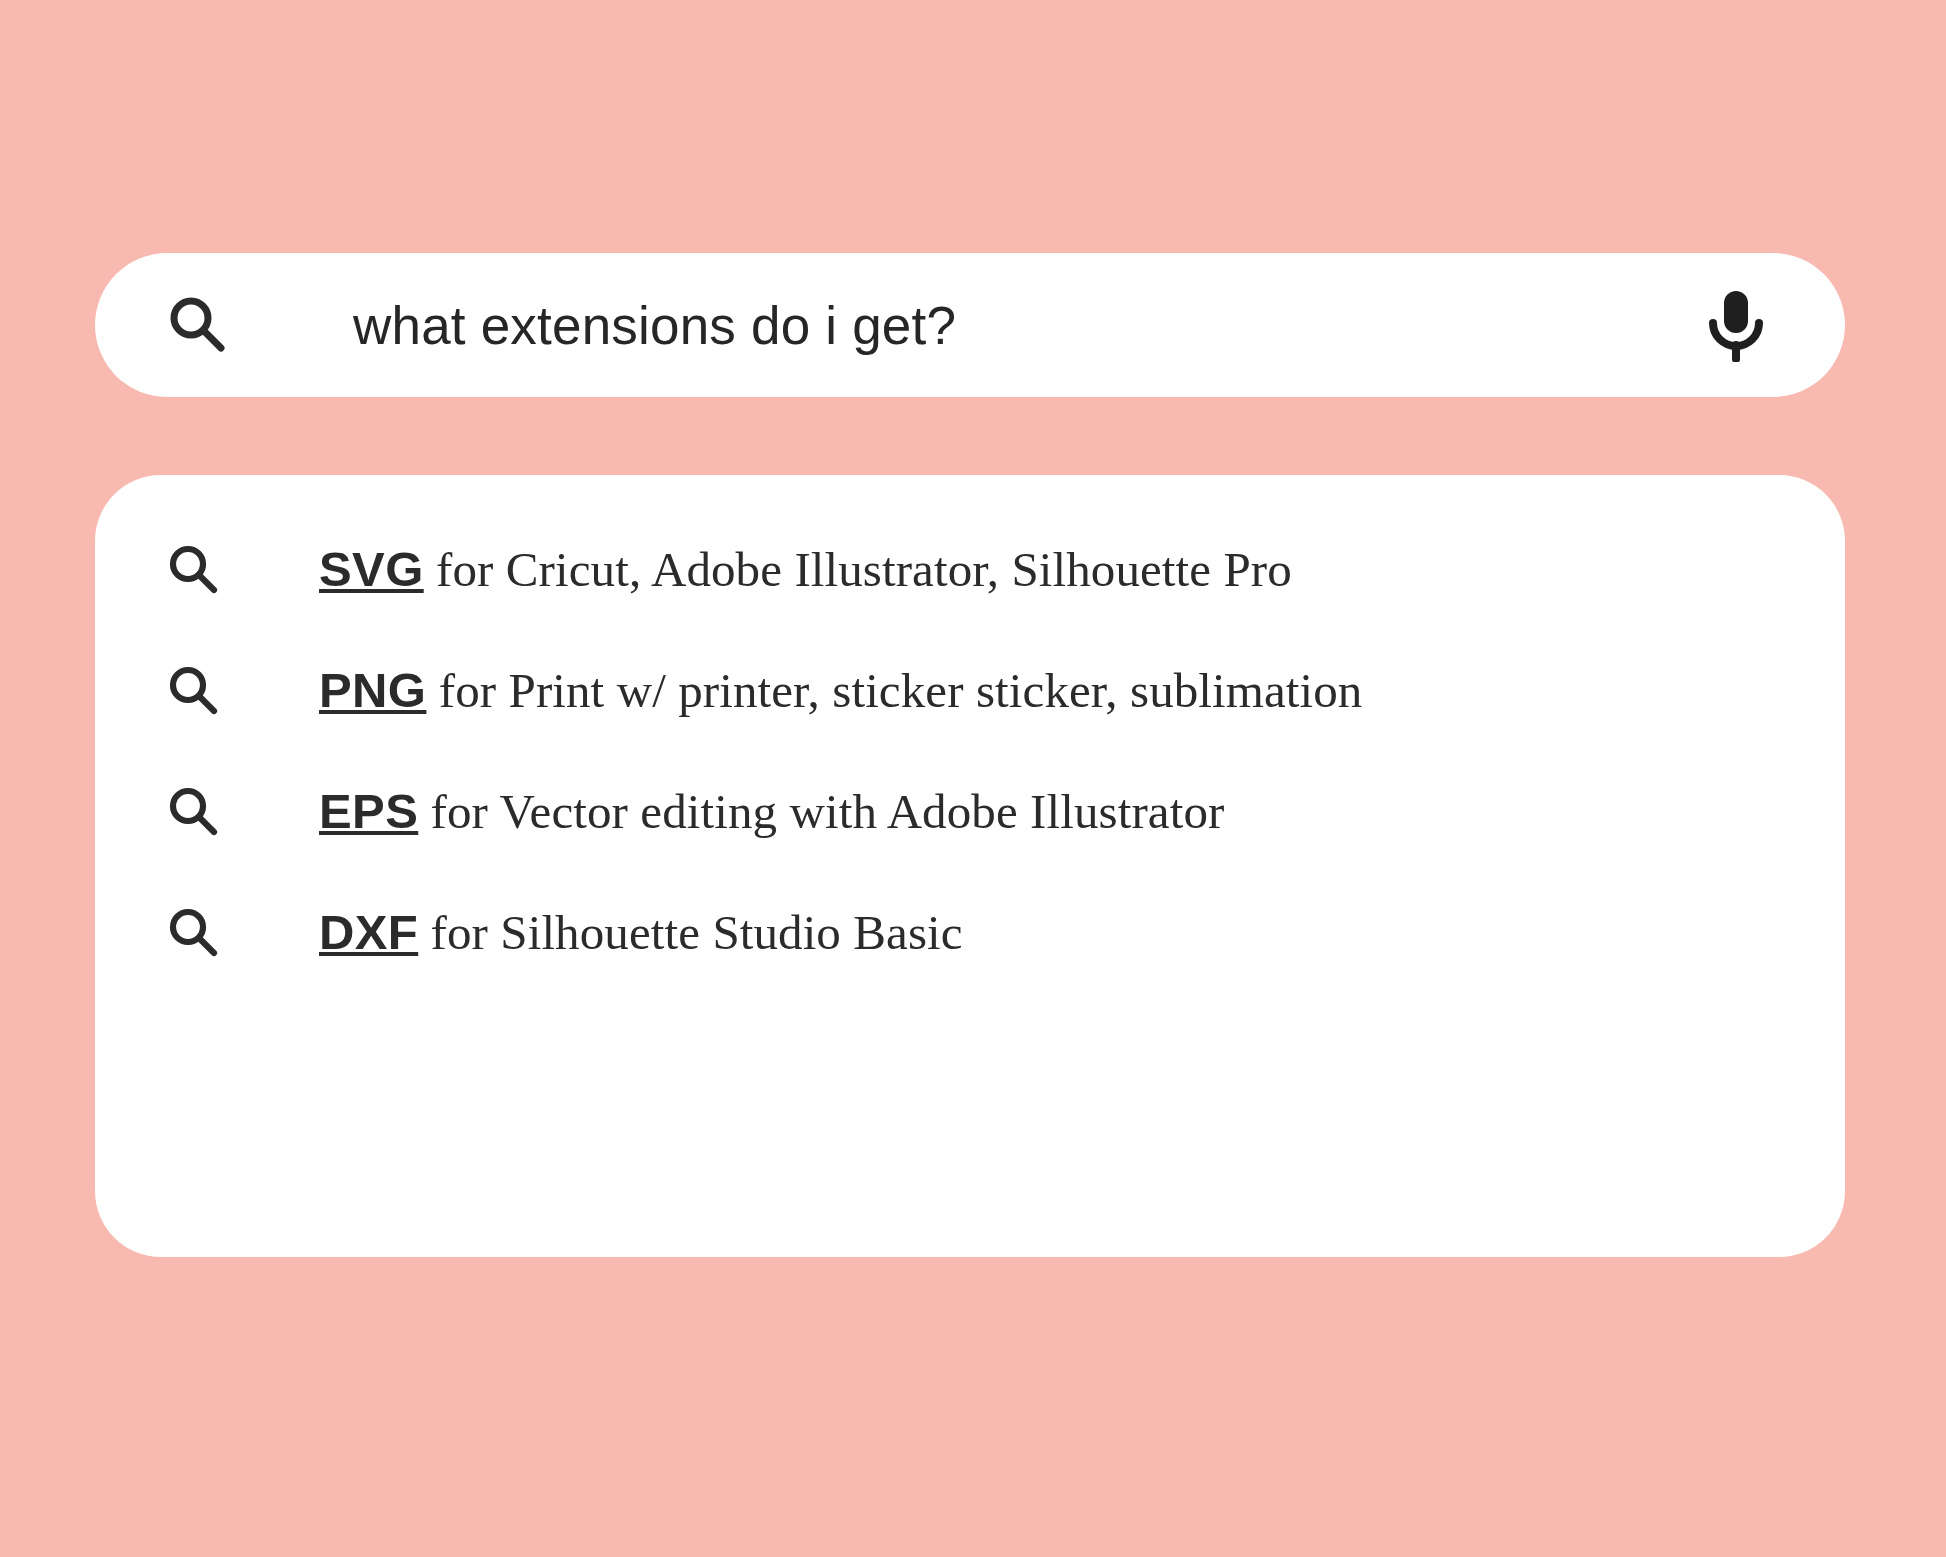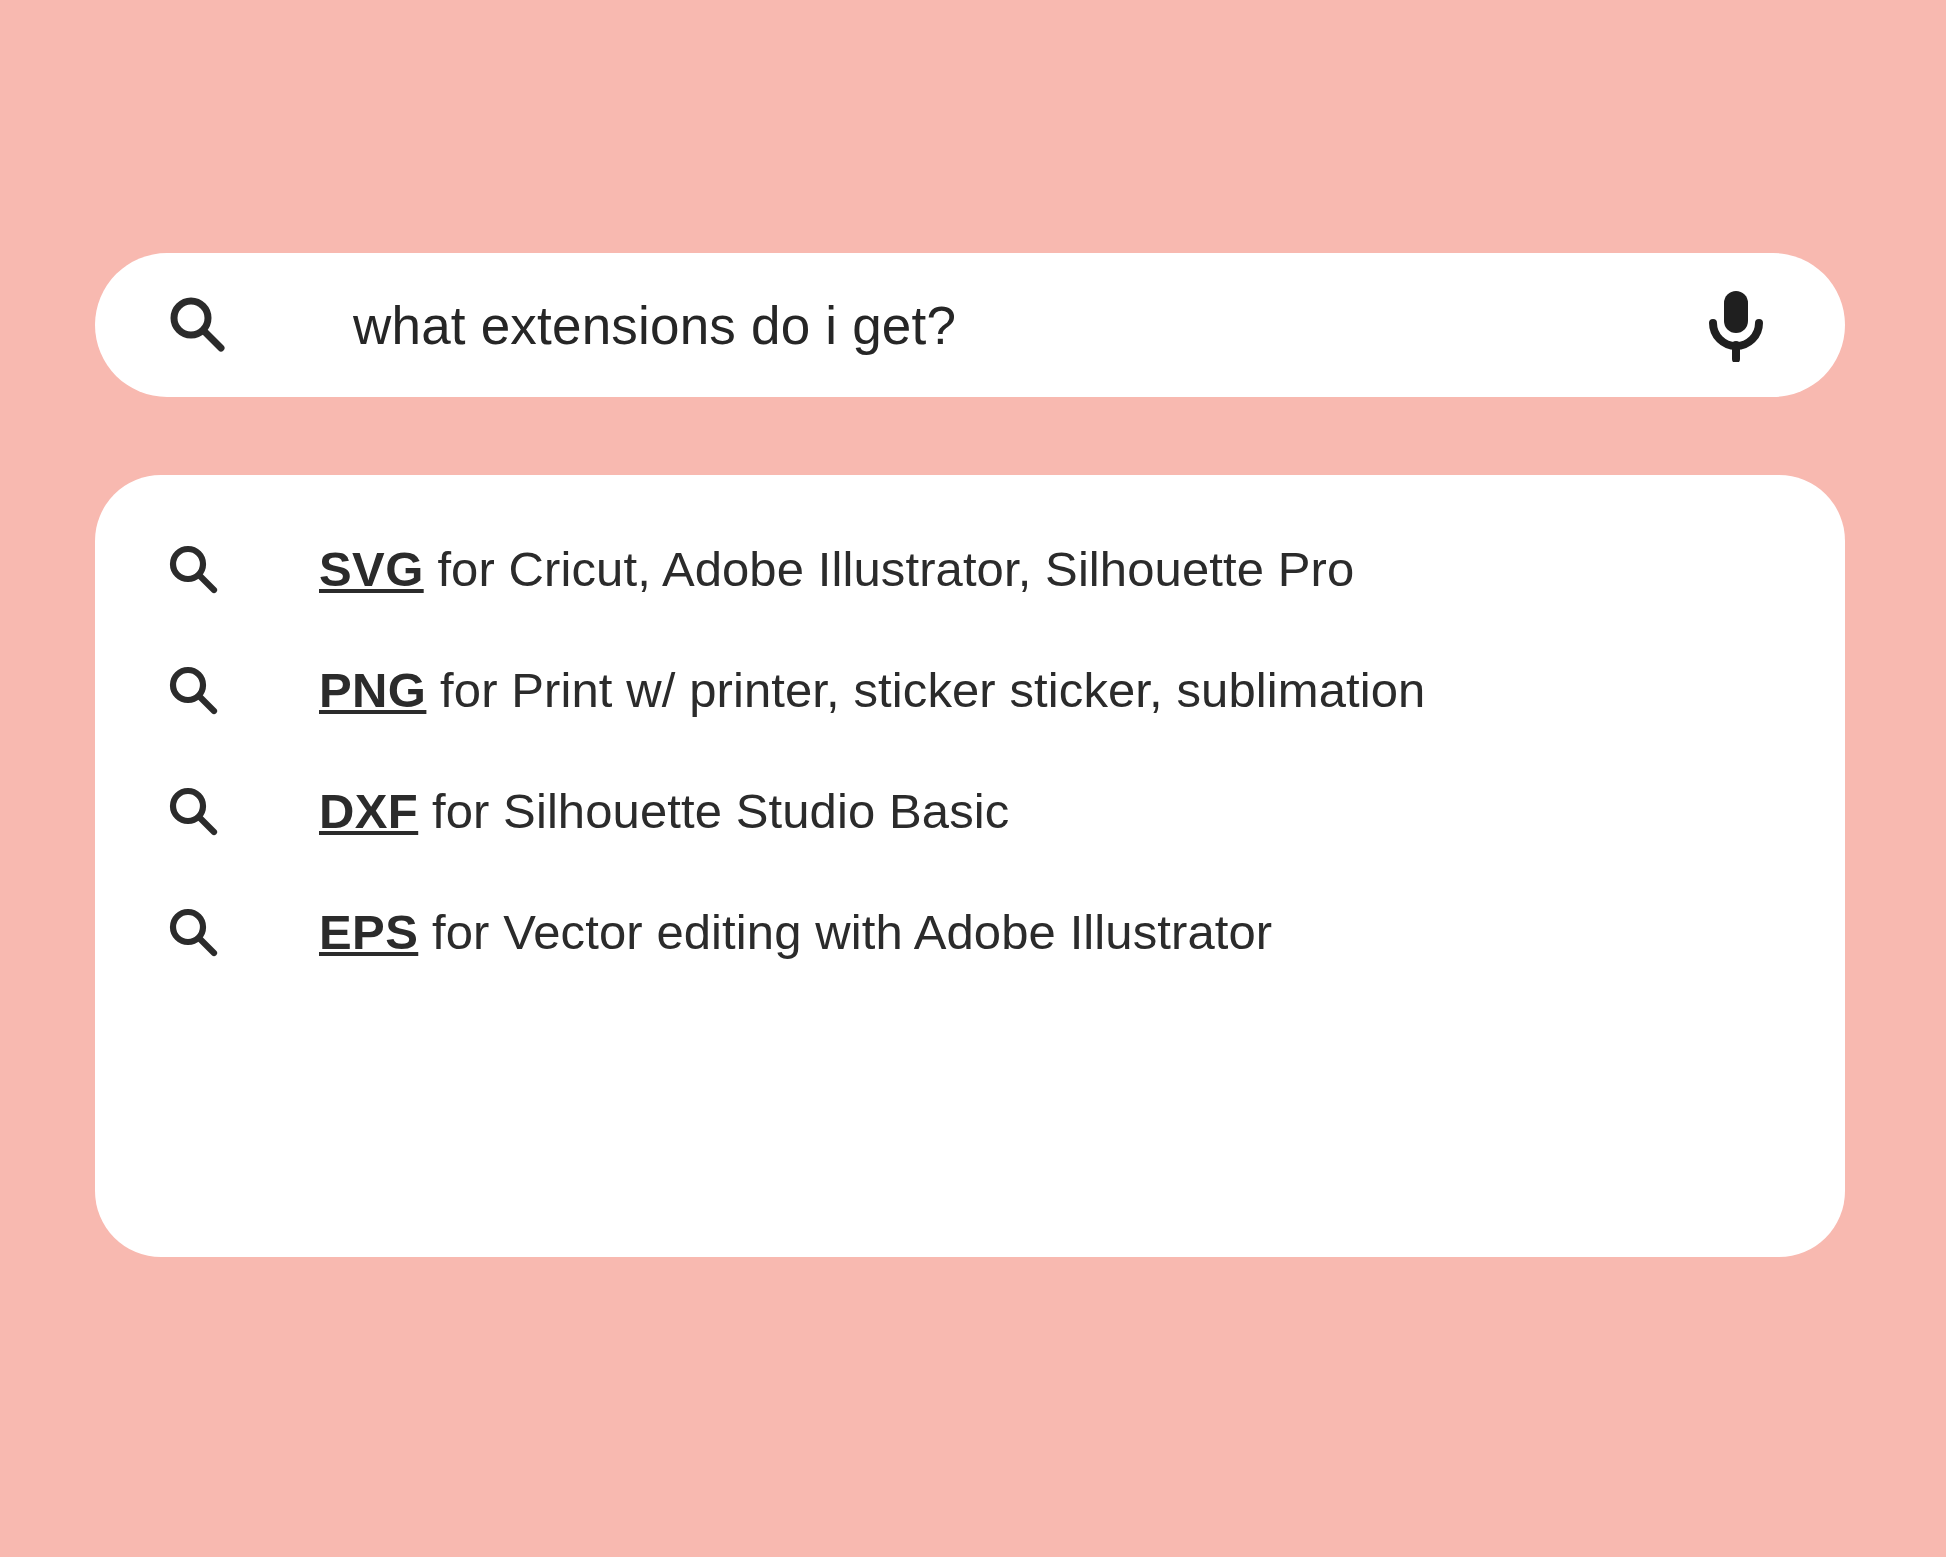--- a/index.html
+++ b/index.html
@@ -78,20 +78,21 @@
     line-height:1;
     letter-spacing:0.1px;
   }
   .sug-text .fmt{
     font-weight:800;
     letter-spacing:0.4px;
     text-decoration:underline;
   }
   .sug-text .desc{
     font-weight:400;
+    font-family:Liberation Serif, serif;
   }
 </style>
 </head>
 <body>
 
 <div class="stage">
 
   <div class="searchbar">
 
     <svg class="sb-magnifier" viewBox="0 0 64 64">
@@ -130,29 +131,29 @@
         <span class="fmt">PNG</span><span class="desc"> for Print w/ printer, sticker sticker, sublimation</span>
       </span>
     </div>
 
     <div class="sug-row">
       <svg class="sug-magnifier" viewBox="0 0 56 56">
         <circle cx="23" cy="22" r="15" fill="none" stroke="#2b2b2b" stroke-width="6.2"></circle>
         <line x1="34" y1="33" x2="49" y2="48" stroke="#2b2b2b" stroke-width="6.2" stroke-linecap="round"></line>
       </svg>
       <span class="sug-text">
-        <span class="fmt">DXF</span><span class="desc"> for Silhouette Studio Basic</span>
+        <span class="fmt">EPS</span><span class="desc"> for Vector editing with Adobe Illustrator</span>
       </span>
     </div>
 
     <div class="sug-row">
       <svg class="sug-magnifier" viewBox="0 0 56 56">
         <circle cx="23" cy="22" r="15" fill="none" stroke="#2b2b2b" stroke-width="6.2"></circle>
         <line x1="34" y1="33" x2="49" y2="48" stroke="#2b2b2b" stroke-width="6.2" stroke-linecap="round"></line>
       </svg>
       <span class="sug-text">
-        <span class="fmt">EPS</span><span class="desc"> for Vector editing with Adobe Illustrator</span>
+        <span class="fmt">DXF</span><span class="desc"> for Silhouette Studio Basic</span>
       </span>
     </div>
 
   </div>
 
 </div>
 
 </body></html>

